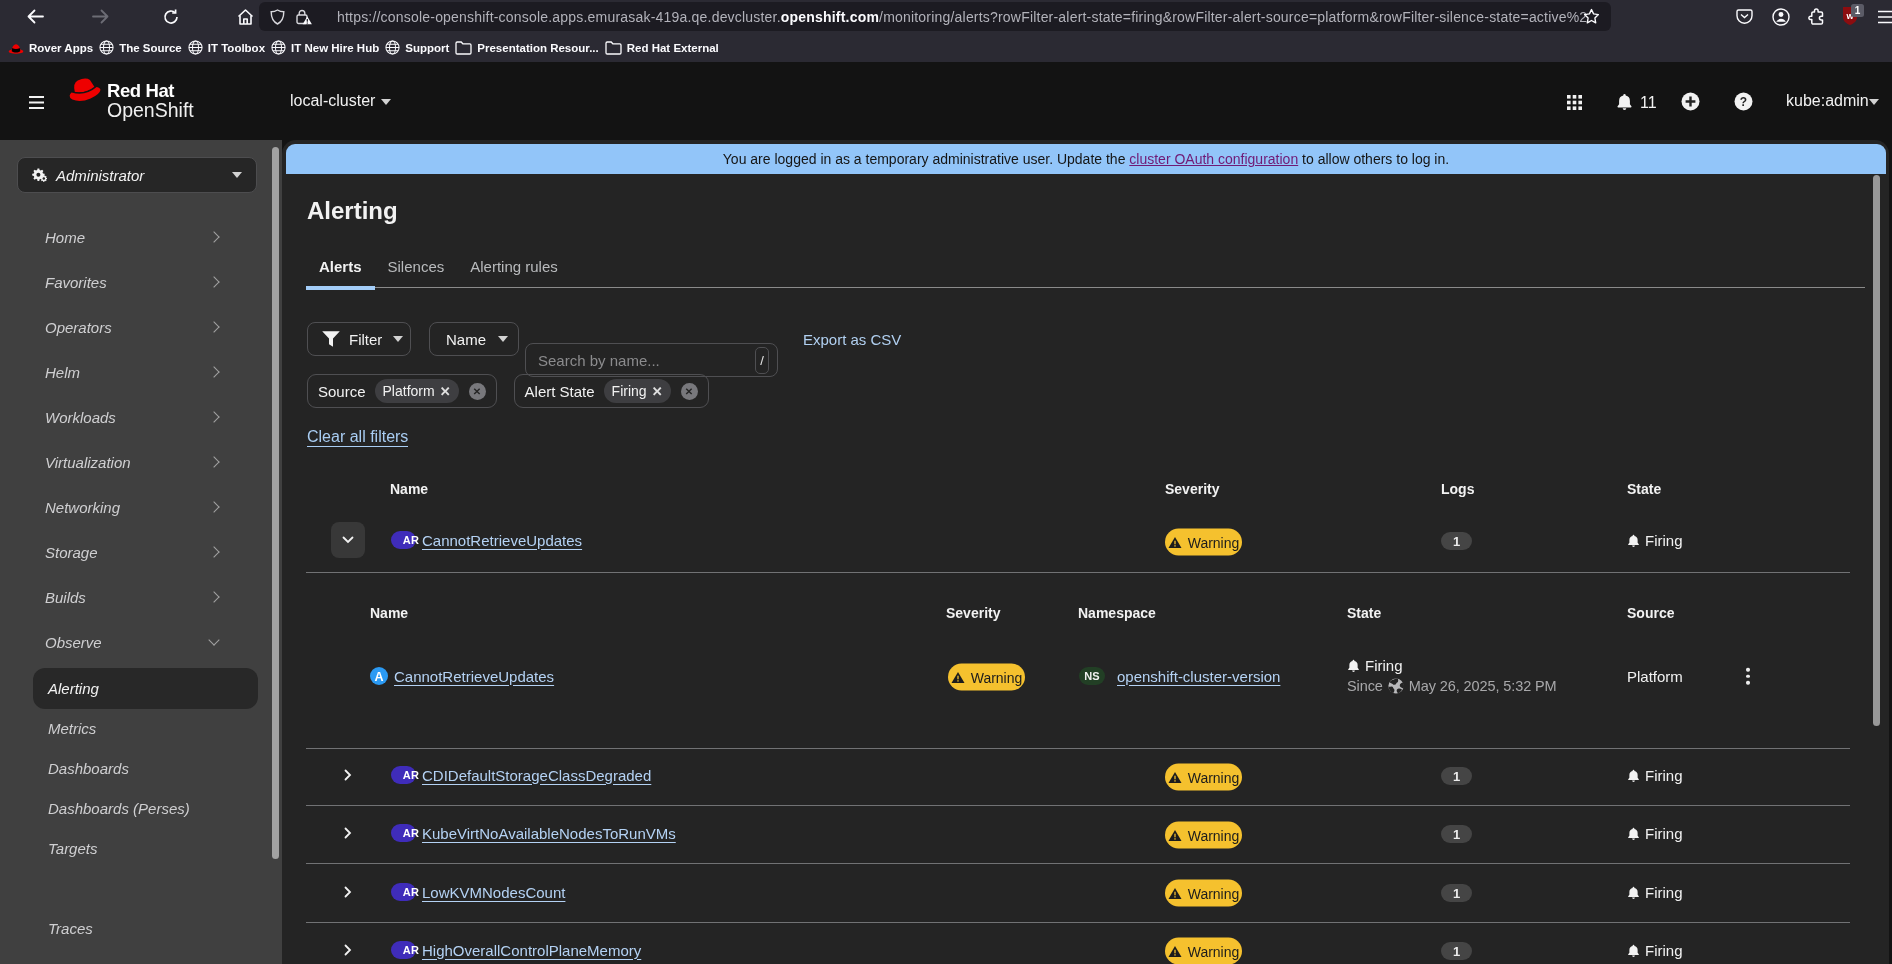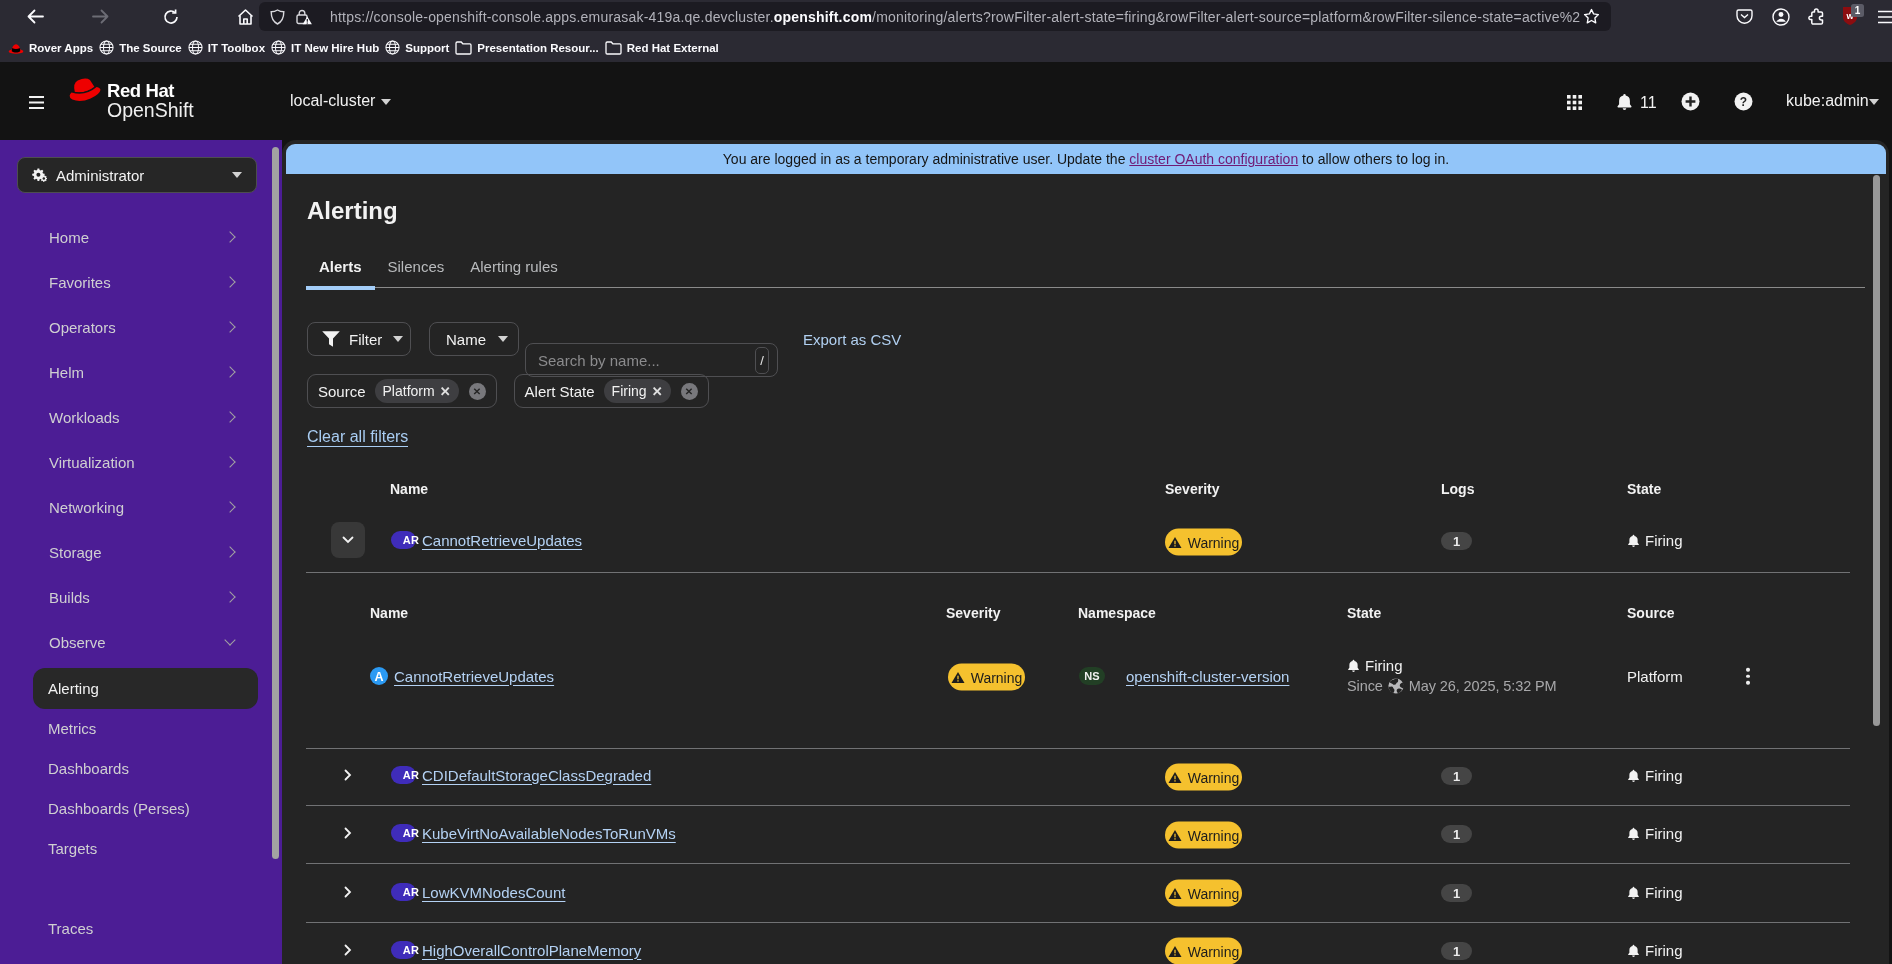--- a/index.html
+++ b/index.html
@@ -3,33 +3,33 @@
 <meta charset="utf-8">
 <style>
 * { margin:0; padding:0; box-sizing:border-box; }
 html,body { width:1892px; height:964px; overflow:hidden; background:#131313; font-family:"Liberation Sans", sans-serif; }
 #gfx { position:relative; width:1892px; height:964px; transform:translateZ(0); }
 
 
 #ff-toolbar { position:absolute; left:0; top:0; width:1892px; height:33px; background:#2b2a33; }
 #ff-bookmarks { position:absolute; left:0; top:33px; width:1892px; height:29px; background:#2b2a33; display:flex; align-items:center; font-size:11.5px; font-weight:bold; color:#fbfbfe; padding-left:8px; }
 #urlbar { position:absolute; left:259px; top:2px; width:1352px; height:29px; background:#1c1b22; border-radius:6px; display:flex; align-items:center; color:#b2b2ba; font-size:15px; white-space:nowrap; overflow:hidden; }
-#urltext { margin-left:18px; overflow:hidden; width:1255px; letter-spacing:0.2px; font-size:14px; }
+#urltext { margin-left:25px; overflow:hidden; width:1255px; letter-spacing:0.2px; font-size:14px; }
 .navic { position:absolute; top:0; height:33px; display:flex; align-items:center; justify-content:center; width:30px; }
 .bm { display:flex; align-items:center; gap:5px; margin-right:6px; white-space:nowrap; }
 .ric { position:absolute; top:0; height:33px; display:flex; align-items:center; justify-content:center; width:28px; }
 
 
 #masthead { position:absolute; left:0; top:62px; width:1892px; height:78px; background:#131313; color:#f2f2f2; }
 .mh-ic { position:absolute; display:flex; align-items:center; justify-content:center; }
 
 
-#sidebar { position:absolute; left:0; top:140px; width:282px; height:824px; background:#4c1d95; color:#cfcfd1; font-size:15px; }
+#sidebar { position:absolute; left:0; top:140px; width:282px; height:824px; background:#404040; color:#cfcfd1; font-size:15px;font-style:italic; }
 #sb-scroll { position:absolute; left:272px; top:147px; width:7px; height:712px; background:#a2a2a2; border-radius:3.5px; }
-.nav-item { position:absolute; left:16px; width:260px; height:44px; display:flex; align-items:center; padding-left:33px; }
+.nav-item { position:absolute; left:0; width:260px; height:44px; display:flex; align-items:center; padding-left:45px; }
 .nav-item .chev { position:absolute; right:42px; }
 .sub-item { position:absolute; left:0; width:260px; height:40px; display:flex; align-items:center; padding-left:48px; }
 .chevR { width:8px; height:8px; border-right:1.5px solid #a2a2a2; border-top:1.5px solid #a2a2a2; transform:rotate(45deg); display:inline-block; }
 .chevD { width:8px; height:8px; border-right:1.5px solid #a2a2a2; border-top:1.5px solid #a2a2a2; transform:rotate(135deg); display:inline-block; }
 #admin-btn { position:absolute; left:17px; top:17px; width:240px; height:36px; background:#262626; border:1px solid #4d4d4f; border-radius:8px; color:#f2f2f2; font-size:15px; display:flex; align-items:center; padding:0 12px; gap:9px; }
 #sel-item { position:absolute; left:33px; top:528px; width:225px; height:41px; background:#282828; border-radius:12px; }
 
 
 #panel { position:absolute; left:282px; top:140px; width:1607px; height:824px; background:#242424; border-radius:14px 14px 0 0; overflow:hidden; }
 #banner { position:absolute; left:4px; top:4px; width:1600px; height:30px; background:#92c5f9; border-radius:9px 9px 0 0; color:#151515; font-size:14px; display:flex; align-items:center; justify-content:center; }
@@ -337,21 +337,21 @@
           <circle cx="9" cy="9" r="9" fill="#2b9af3"></circle>
           <text x="9" y="13.5" font-size="12.5" font-weight="bold" fill="#fff" text-anchor="middle" font-family="Liberation Sans">A</text>
         </svg>
         <a class="link">CannotRetrieveUpdates</a>
       </div>
   <div class="warn-badge" style="left:666px; top:537px;"><svg width="14" height="12" viewBox="0 0 14 12">
           <path d="M7 .6 13.5 11.4H.5z" fill="#1c1c1c"></path>
           <rect x="6.35" y="4.2" width="1.3" height="3.6" fill="#f5c12e"></rect>
           <rect x="6.35" y="8.7" width="1.3" height="1.4" fill="#f5c12e"></rect>
         </svg>Warning</div>
-  <div class="rowline" style="left:797px; top:536px; gap:21px;text-align:right;">
+  <div class="rowline" style="left:797px; top:536px; gap:12px;text-align:right;">
         <span class="ns-badge">NS</span>
         <a class="link">openshift-cluster-version</a>
       </div>
   <div class="firing" style="left:1065px; top:525px;"><svg width="13" height="14" viewBox="0 0 17 17" fill="#f2f2f2">
           <path d="M8.5 1a1.2 1.2 0 0 1 1.2 1.2v.4a5.4 5.4 0 0 1 4.2 5.3v3.4l1.5 2a.7.7 0 0 1-.6 1.1H2.2a.7.7 0 0 1-.6-1.1l1.5-2V7.9a5.4 5.4 0 0 1 4.2-5.3v-.4A1.2 1.2 0 0 1 8.5 1z"></path>
           <path d="M6.7 15.2h3.6a1.8 1.8 0 0 1-3.6 0z"></path>
         </svg>Firing</div>
   <div class="rowline muted" style="left:1065px; top:546px; gap:5px; font-size:14.5px; letter-spacing:-0.1px;">Since<svg width="16" height="16" viewBox="0 0 16 16">
           <circle cx="8" cy="8" r="7.6" fill="#b9b9bb"></circle>
           <path d="M8 .4C5 2 2.6 1.8 1.6 4.2 2.8 5.6 4.6 5 5.4 6.8 6.9 6.4 8.5 7 8.3 5 10 4.6 10.5 3.4 10 1 9.4.6 8.7.4 8 .4zM14.4 4.6c-1.8.8-3.3 2.2-2.4 3.8.9 1.5 2.6 1 3.5 2.4.4-.9.5-1.8.5-2.8 0-1.2-.6-2.4-1.6-3.4zM3.4 8.4c-1.1 0-1.9.5-2.9.2.3 3 1.8 5.6 4.6 6.6 1.5-1.4 1.9-3.3.5-4.6-.7-.7-.2-2.2-2.2-2.2zM10.6 10.6c-1.8.3-2.4 1.9-1.6 3.3.4.7 1.4 1.2 2.2.9 1.3-.9 2.3-2.1 2.8-3.4-1.1-.5-2.2-1-3.4-.8z" fill="#242424"></path>

